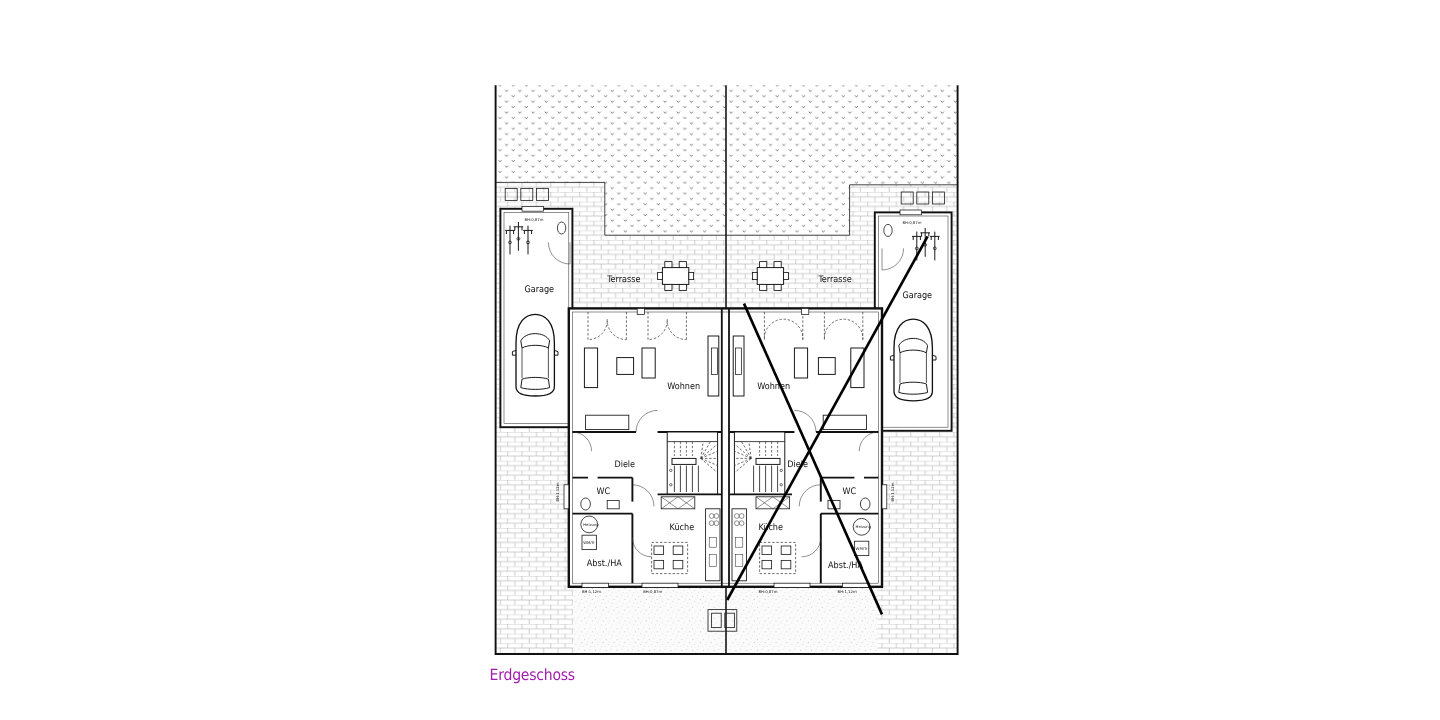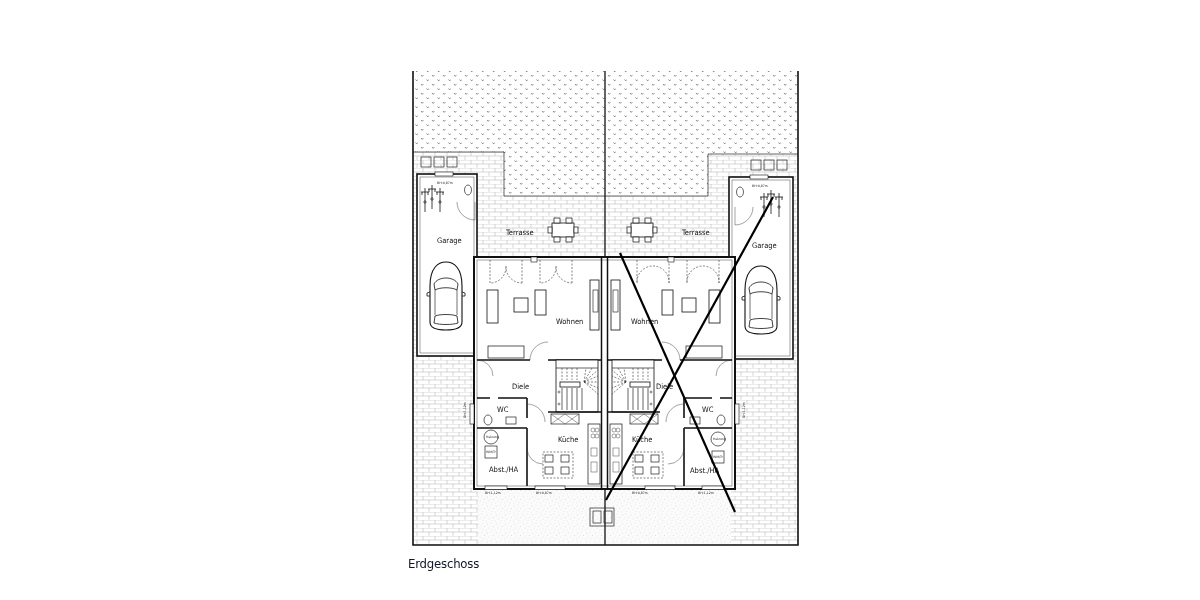--- a/index.html
+++ b/index.html
@@ -1,20 +1,20 @@
 <!DOCTYPE html>
 <html><head>
 <meta charset="utf-8">
 <style>
   html,body{margin:0;padding:0;background:#ffffff;}
   body{width:1200px;height:600px;position:relative;overflow:hidden;font-family:"Liberation Sans",sans-serif;}
   #plan{position:absolute;left:0;top:0;width:1200px;height:600px;}
   .lbl{font-family:"DejaVu Sans Condensed","DejaVu Sans",sans-serif;font-size:7.5px;fill:#111;}
   .tiny{font-family:"DejaVu Sans",sans-serif;font-size:3.2px;fill:#222;}
-  .caption{position:absolute;left:408px;top:556px;font-family:"DejaVu Sans",sans-serif;font-size:13px;font-stretch:condensed;color:#0f172a;letter-spacing:-0.2px;text-align:right;}
+  .caption{position:absolute;left:408px;top:556px;font-family:"DejaVu Sans",sans-serif;font-size:13px;font-stretch:condensed;color:#a21caf;letter-spacing:-0.2px;text-align:right;}
   .wall{fill:none;stroke:#111;stroke-width:1.6;}
   .thin{fill:none;stroke:#222;stroke-width:0.7;}
   .hair{fill:none;stroke:#333;stroke-width:0.45;}
   .dash{fill:none;stroke:#333;stroke-width:0.6;stroke-dasharray:2,1.5;}
   .xline{stroke:#000;stroke-width:2.2;}
 </style>
 </head>
 <body>
 
 <svg id="plan" viewBox="0 0 1200 600" xmlns="http://www.w3.org/2000/svg">

